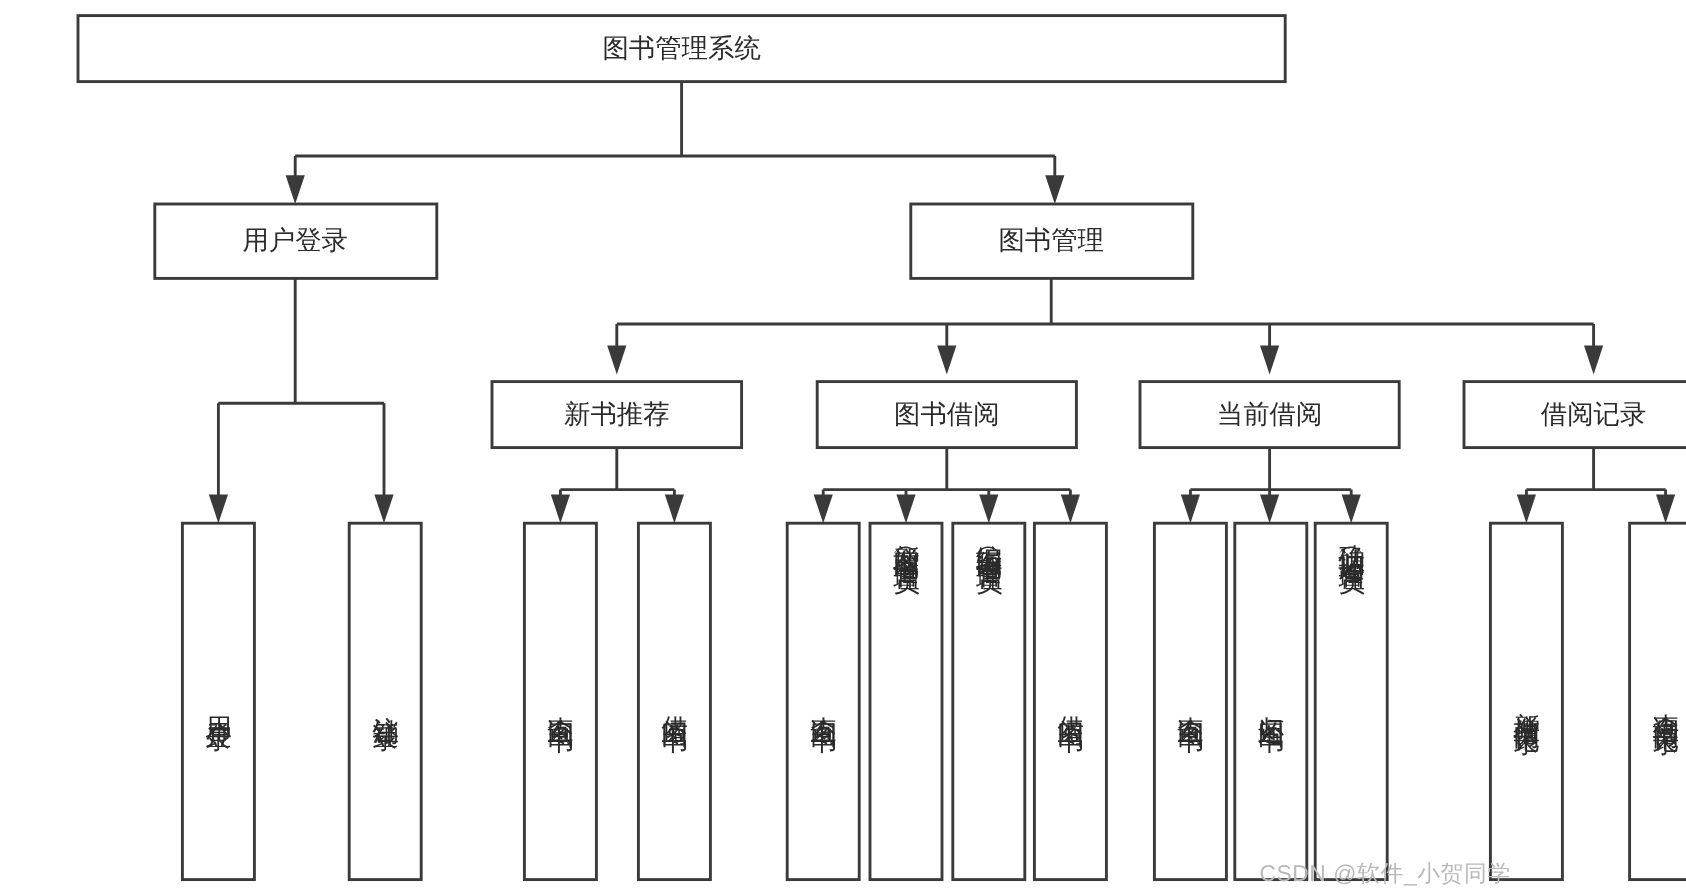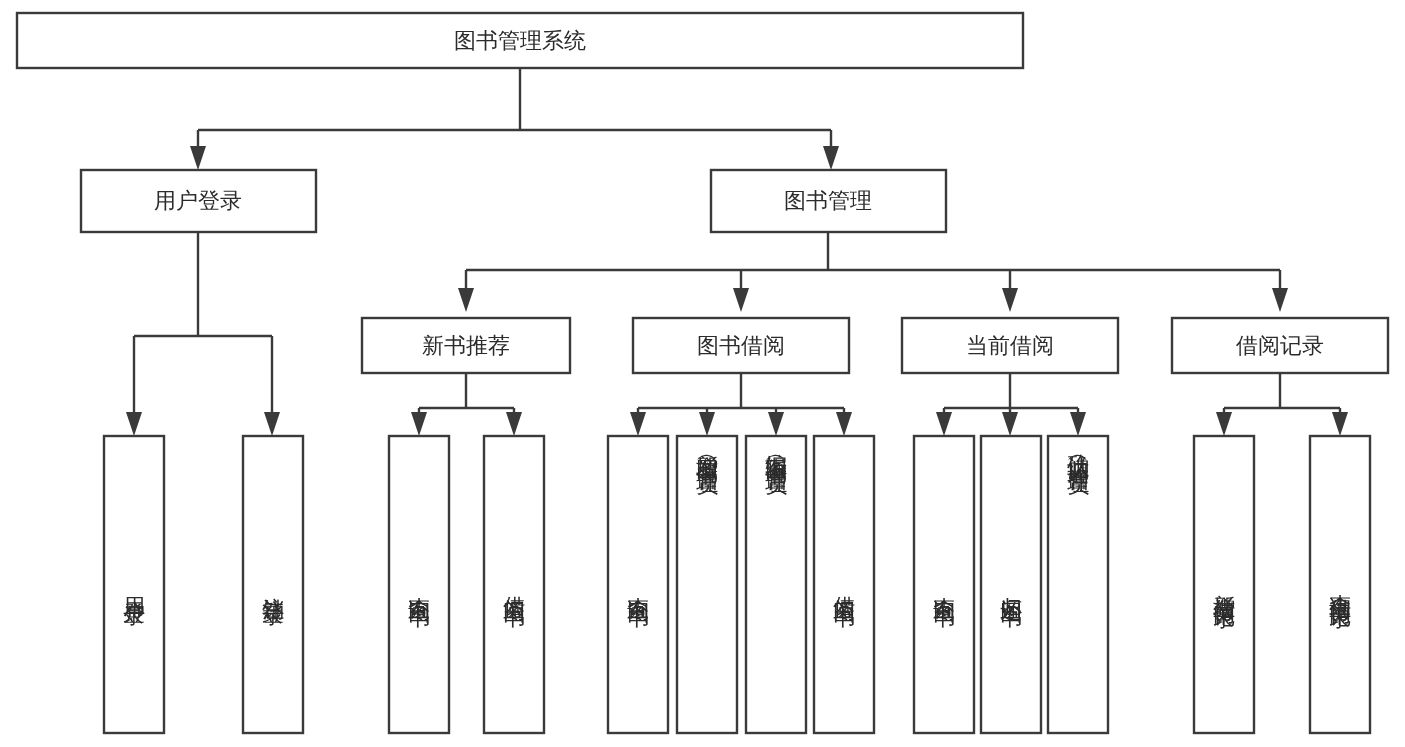--- a/index.html
+++ b/index.html
@@ -11,20 +11,21 @@
     width: 1405px;
     height: 747px;
     font-family: "Liberation Sans", "DejaVu Sans", sans-serif;
     overflow: hidden;
   }
   #diagram-root {
     position: relative;
     width: 1223px;
     height: 747px;
     background: #ffffff;
+    margin-left: 48px;
   }
   svg#tree-svg {
     position: absolute;
     left: 0;
     top: 0;
     width: 1405px;
     height: 747px;
   }
   .node-box {
     fill: #ffffff;
@@ -221,14 +222,15 @@
   <div class="leaf-label-wrap" style="left:746px; top:436px; width:60px; height:297px; justify-content:flex-start;">编辑图书（管理员）</div>
   <div class="leaf-label-wrap" style="left:814px; top:436px; width:60px; height:297px;">借阅图书</div>
 
   <div class="leaf-label-wrap" style="left:914px; top:436px; width:60px; height:297px;">查询图书</div>
   <div class="leaf-label-wrap" style="left:981px; top:436px; width:60px; height:297px;">归还图书</div>
   <div class="leaf-label-wrap" style="left:1048px; top:436px; width:60px; height:297px; justify-content:flex-start;">确认归还（管理员）</div>
 
   <div class="leaf-label-wrap" style="left:1194px; top:436px; width:60px; height:297px;">新增借阅记录</div>
   <div class="leaf-label-wrap" style="left:1310px; top:436px; width:60px; height:297px;">查询借阅记录</div>
 
+  <div id="watermark">CSDN @软件_小贺同学</div>
 
 </div>
 
 </body></html>

